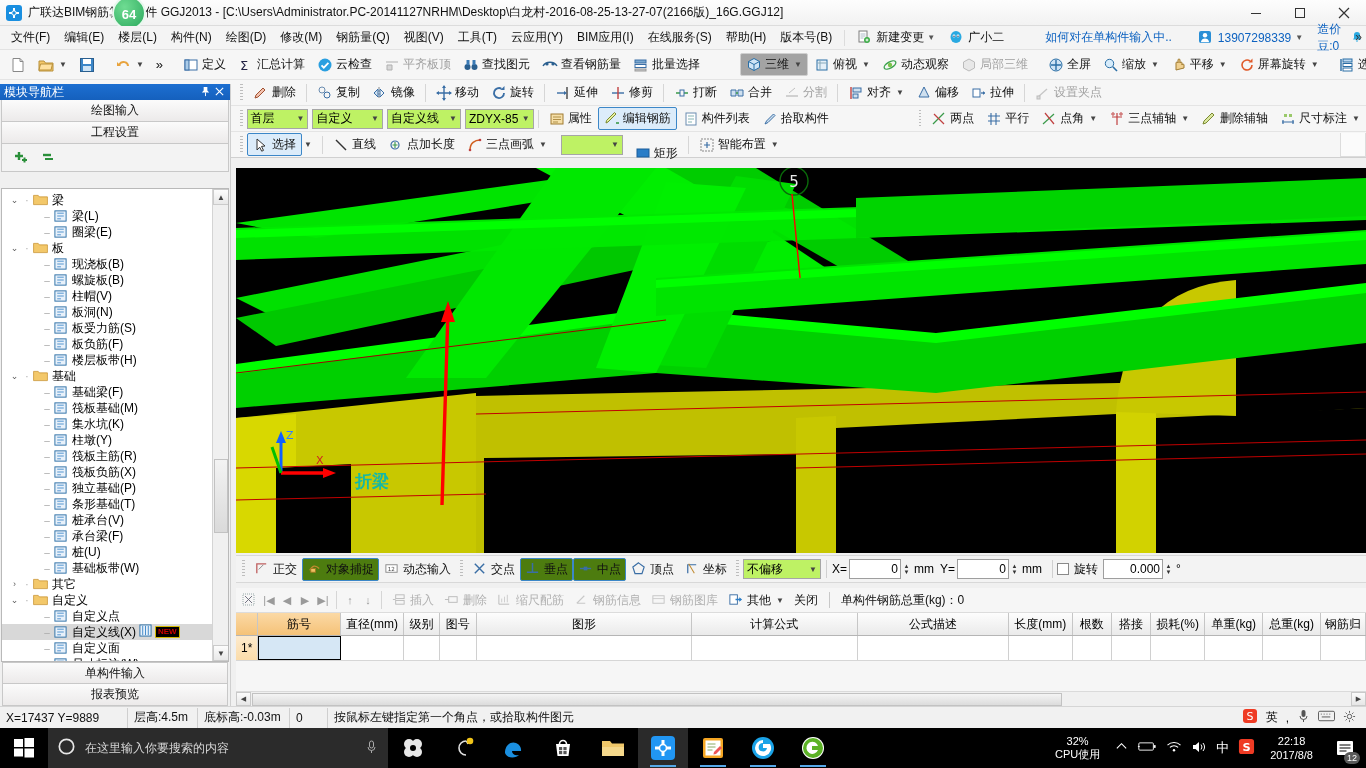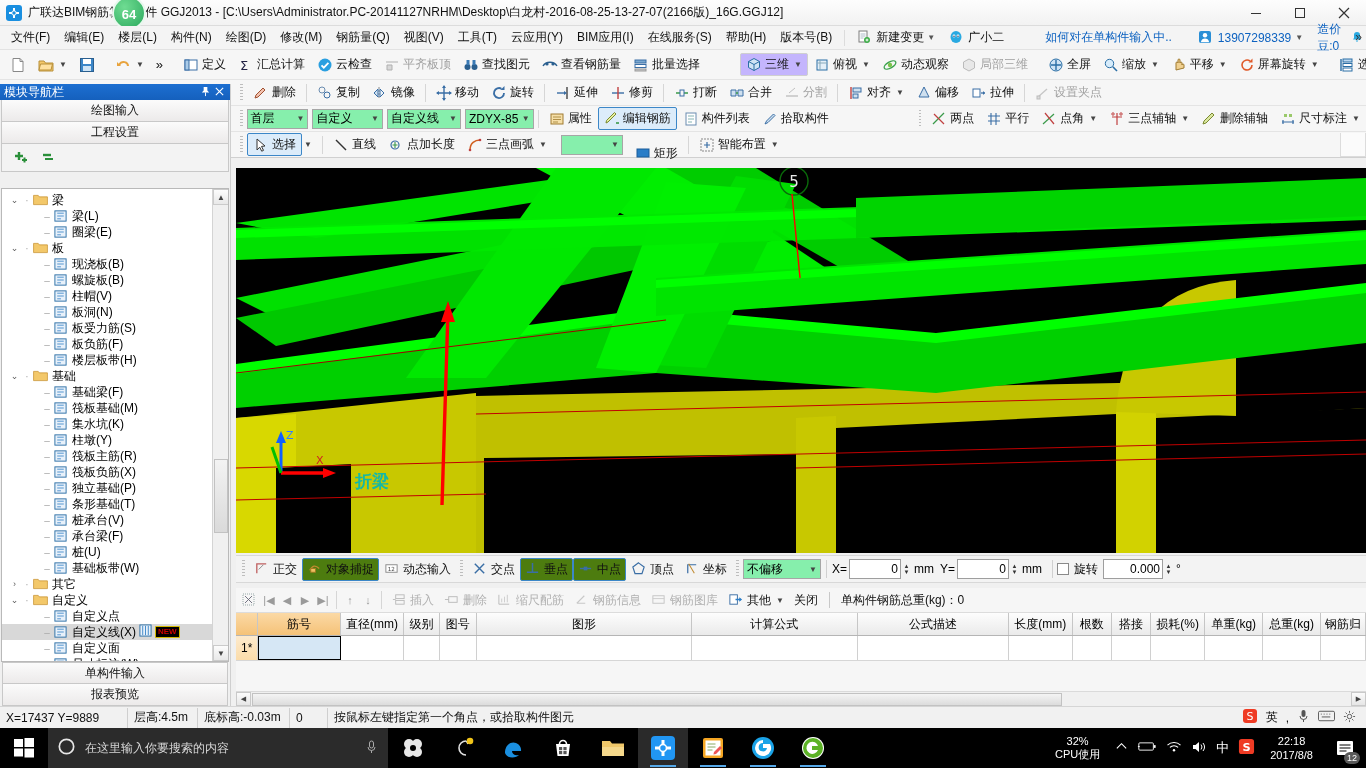--- a/index.html
+++ b/index.html
@@ -99,21 +99,21 @@
   .vp-label { position:absolute; color:#14b8a6; font-size:15px; font-weight:bold;
       font-family:"DejaVu Sans","Liberation Sans",sans-serif; }
 
   
   .snapbar { position:absolute; left:236px; top:555px; right:0; height:28px; background:#f3f3f3;
       border-top:1px solid #d8d8d8; border-bottom:1px solid #d8d8d8; display:flex; align-items:center;
       padding-left:2px; }
   .snap-btn { display:flex; align-items:center; gap:3px; padding:2px 4px; font-size:12px; color:#111;
       border:1px solid transparent; border-radius:2px; white-space:nowrap; }
   .snap-btn.on { background:#4d7c0f; border:1px solid #3c87c8; }
-  .sel-box { height:20px; border:1px solid #a6a6a6; background:#86efac; display:flex; align-items:center;
+  .sel-box { height:20px; border:1px solid #a6a6a6; background:#bef264; display:flex; align-items:center;
       padding:0 3px; font-size:12px; }
   .num-in { height:20px; width:52px; border:1px solid #9e9e9e; background:#fff; text-align:right;
       padding-right:2px; font-size:12px; line-height:18px; }
   .spin { width:11px; height:20px; display:flex; flex-direction:column; justify-content:center;
       align-items:center; font-size:6px; color:#333; }
 
   
   .grid-area { position:absolute; left:236px; top:588px; right:0; bottom:62px; background:#f6f6f6; }
   .grid-tb { height:25px; display:flex; align-items:center; padding-left:2px; background:#f6f6f6;
      border-bottom:1px solid #dcdcdc; }
@@ -351,21 +351,21 @@
       <span class="ic"><svg width="16" height="16" viewBox="0 0 16 16">
             <rect x="2" y="3" width="11" height="3" fill="#7ba8d0" stroke="#3a6ea5"></rect>
             <rect x="2" y="7.5" width="11" height="3" fill="#fff" stroke="#3a6ea5"></rect>
             <rect x="2" y="12" width="11" height="2" fill="#ccc" stroke="#999"></rect>
           </svg></span>
       <span>批量选择</span>
     </div>
 
     <div class="tb-sep" style="margin-left:30px;"></div>
 
-    <div class="tb-btn" style="background:#c4b5fd;border:1px solid #cfcfcf;">
+    <div class="tb-btn" style="background:#a3a3a3;border:1px solid #cfcfcf;">
       <span class="ic"><svg width="16" height="16" viewBox="0 0 16 16">
             <path d="M8 1.5l5.5 3v6L8 13.5 2.5 10.5v-6z" fill="#cfe4f5" stroke="#2a6ea5"></path>
             <path d="M2.5 4.5L8 7.5l5.5-3M8 7.5v6" fill="none" stroke="#2a6ea5"></path>
           </svg></span>
       <span>三维</span>
       <span class="caret">▼</span>
     </div>
     <div class="tb-btn">
       <span class="ic"><svg width="16" height="16" viewBox="0 0 16 16">
             <rect x="3" y="3" width="10" height="10" fill="#e4eff8" stroke="#2a6ea5"></rect>

